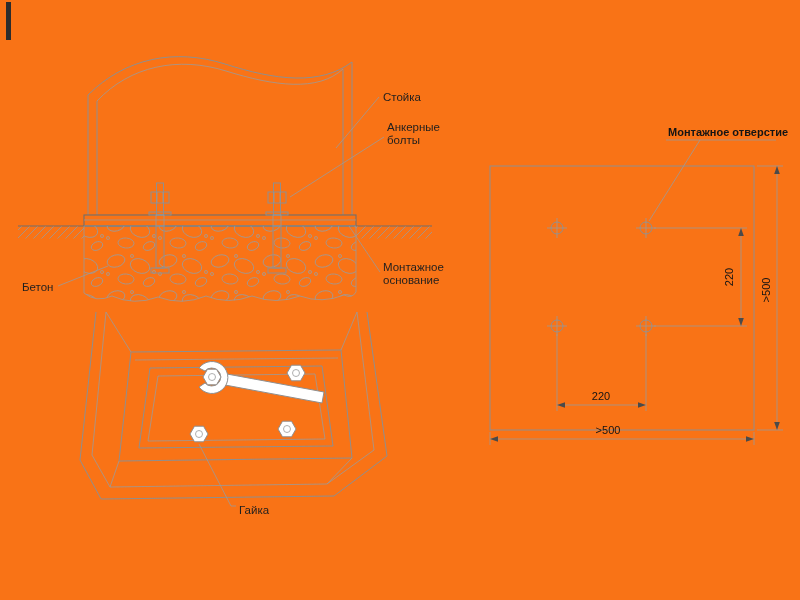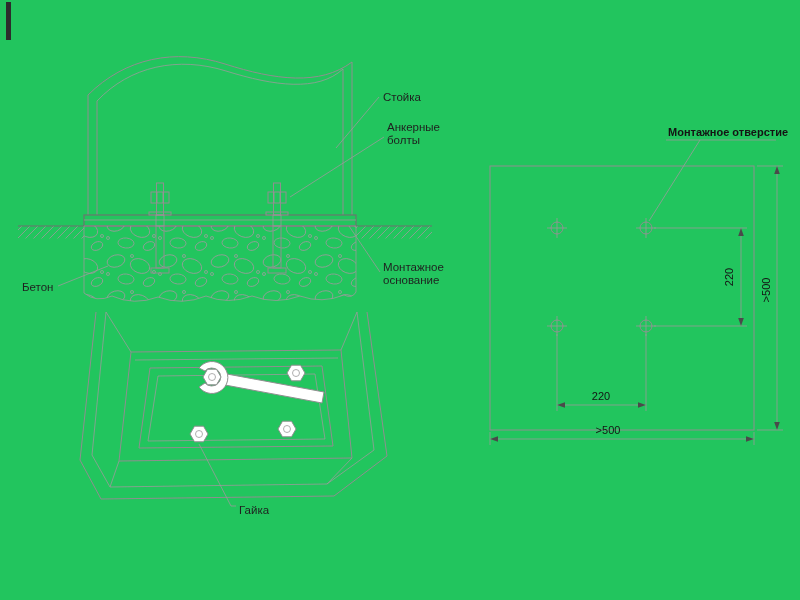--- a/index.html
+++ b/index.html
@@ -1,16 +1,16 @@
 <!DOCTYPE html>
 <html><head>
 <meta charset="utf-8">
 <style>
   html,body{margin:0;padding:0;background:#fff;}
-  .canvas{position:relative;width:800px;height:600px;background:#22c55e;overflow:hidden;
+  .canvas{position:relative;width:800px;height:600px;background:#f97316;overflow:hidden;
           font-family:"Liberation Sans", sans-serif;}
   svg{display:block;}
   .ln{fill:none;stroke:#8f8f8f;stroke-width:1;}
   .thin{fill:none;stroke:#9a9a9a;stroke-width:0.8;}
   .dark{fill:none;stroke:#6f6f6f;stroke-width:1.1;}
   .white{fill:#ffffff;stroke:#8f8f8f;stroke-width:1;}
   .lbl{font:11.5px "Liberation Sans", sans-serif;fill:#1f1f1f;}
   .dim{font:11px "Liberation Sans", sans-serif;fill:#141414;}
   .boldlbl{font:bold 11px "Liberation Sans", sans-serif;fill:#141414;}
   .arrow{fill:#4a4a4a;stroke:none;}

